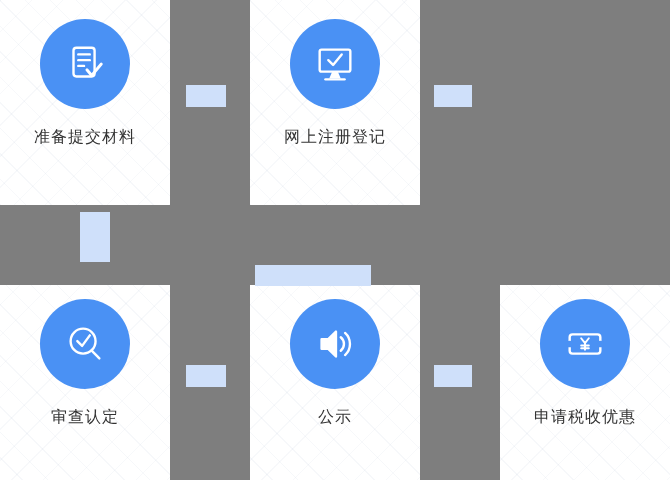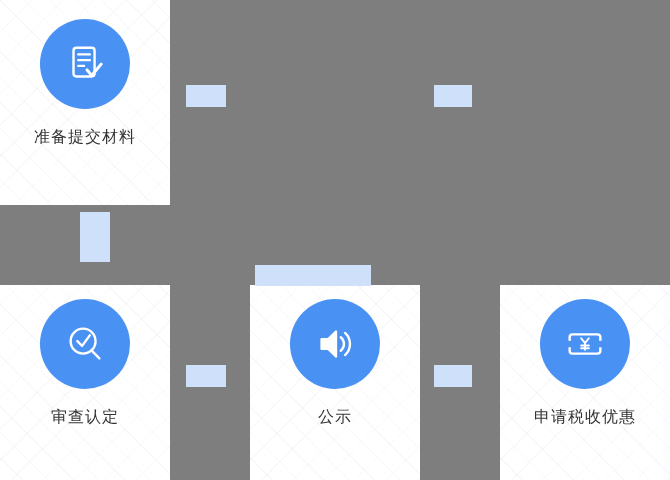--- a/index.html
+++ b/index.html
@@ -65,20 +65,31 @@
         <rect x="12" y="7" width="22" height="30" rx="3"></rect>
         <line x1="17" y1="14" x2="29" y2="14"></line>
         <line x1="17" y1="20" x2="29" y2="20"></line>
         <line x1="17" y1="26" x2="23" y2="26"></line>
         <polyline points="26 30 31 36 41 24" stroke-width="3"></polyline>
       </svg>
     </div>
     <div class="label">准备提交材料</div>
   </div>
 
+  <div class="card top col-mid">
+    <div class="circle">
+      <svg width="46" height="46" viewBox="0 0 48 48" fill="none" stroke="#ffffff" stroke-width="2.5" stroke-linecap="round" stroke-linejoin="round">
+        <rect x="8" y="9" width="32" height="23" rx="2"></rect>
+        <polyline points="17 20 22 25 31 14"></polyline>
+        <path d="M21 32 L27 32 L30 39 L18 39 Z" fill="#ffffff" stroke="none"></path>
+        <line x1="14" y1="40" x2="34" y2="40"></line>
+      </svg>
+    </div>
+    <div class="label">网上注册登记</div>
+  </div>
 
 
   <div class="card bottom col-left">
     <div class="circle">
       <svg width="46" height="46" viewBox="0 0 48 48" fill="none" stroke="#ffffff" stroke-width="2.5" stroke-linecap="round" stroke-linejoin="round">
         <circle cx="22" cy="21" r="13"></circle>
         <polyline points="16 21 21 26 29 15"></polyline>
         <line x1="31" y1="31" x2="39" y2="39"></line>
       </svg>
     </div>

